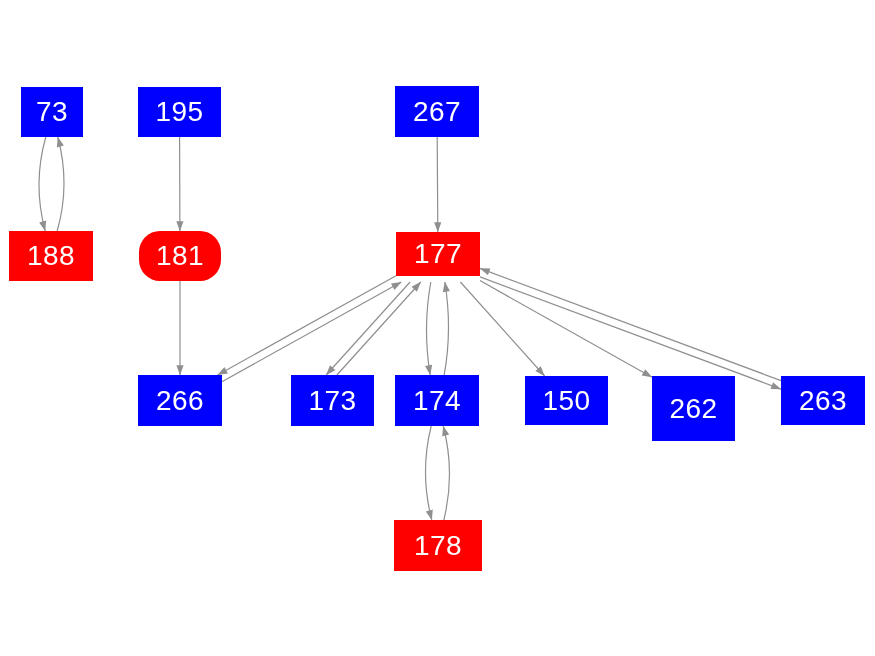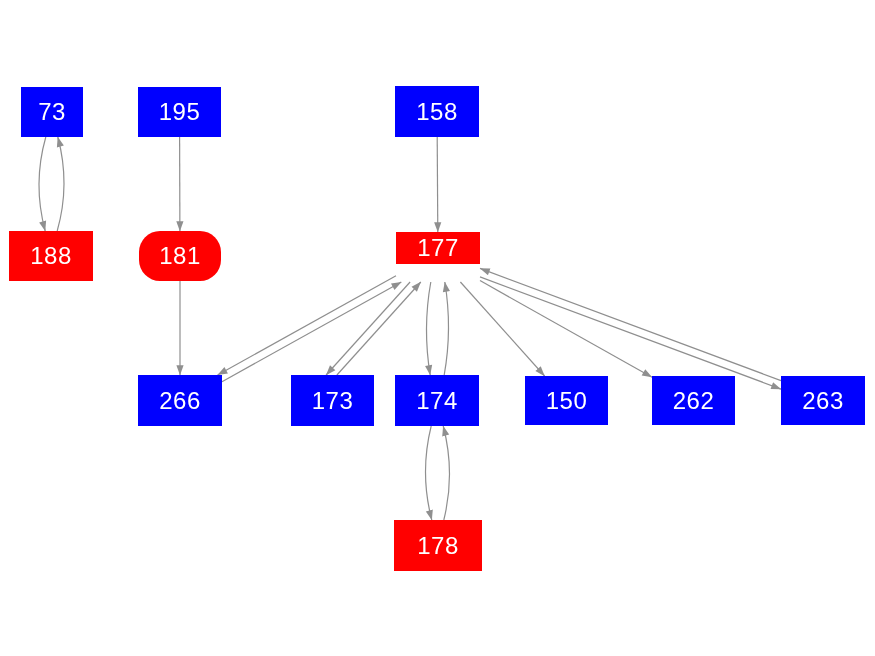--- a/index.html
+++ b/index.html
@@ -9,21 +9,21 @@
     font-family:"Liberation Sans", sans-serif;
     background:#ffffff;
   }
   .edges-layer{position:absolute;left:0;top:0;}
   .edge{fill:none;stroke:var(--edge-color,#8f8f8f);stroke-width:1.2px;}
   .arrowhead{fill:var(--edge-color,#8f8f8f);}
   .node{
     position:absolute;
     display:flex;align-items:center;justify-content:center;
     color:var(--label-color,#ffffff);
-    font-size:24px;
+    font-size:28px;
     letter-spacing:0.5px;
     user-select:none;
   }
   .node.blue{background:var(--blue-node,#0000ff);}
   .node.red{background:var(--red-node,#ff0000);}
 </style>
 </head>
 <body>
 
 <div class="canvas" style="width: 875px; height: 656px; background: rgb(255, 255, 255);">
@@ -51,22 +51,22 @@
         <path d="M781.0,380.6 Q630.5,324.5 480.0,268.4" class="edge" marker-end="url(#arrow)"></path>
         <path d="M431.2,426.0 Q419.5,473.1 431.8,520.0" class="edge" marker-end="url(#arrow)"></path>
         <path d="M443.8,520.0 Q455.5,472.9 443.2,426.0" class="edge" marker-end="url(#arrow)"></path>
       </g>
   </svg>
 
 <div class="node blue" style="left: 21px; top: 87px; width: 62px; height: 50px;">73</div>
     <div class="node red" style="left: 9px; top: 231px; width: 84px; height: 50px;">188</div>
     <div class="node blue" style="left: 138px; top: 87px; width: 83px; height: 50px;">195</div>
     <div class="node red" style="left: 139px; top: 231px; width: 82px; height: 50px; border-radius: 21px;">181</div>
-    <div class="node blue" style="left: 395px; top: 86px; width: 84px; height: 51px;">158</div>
-    <div class="node red" style="left: 396px; top: 232px; width: 84px; height: 32px;">177</div>
+    <div class="node blue" style="left: 395px; top: 86px; width: 84px; height: 51px;">267</div>
+    <div class="node red" style="left: 396px; top: 232px; width: 84px; height: 44px;">177</div>
     <div class="node blue" style="left: 138px; top: 375px; width: 84px; height: 51px;">266</div>
     <div class="node blue" style="left: 267px; top: 375px; width: 83px; height: 51px; margin-left: 24px;">173</div>
     <div class="node blue" style="left: 395px; top: 375px; width: 84px; height: 51px;">174</div>
     <div class="node blue" style="left: 525px; top: 376px; width: 83px; height: 49px;">150</div>
-    <div class="node blue" style="left: 652px; top: 376px; width: 83px; height: 49px;">262</div>
+    <div class="node blue" style="left: 652px; top: 376px; width: 83px; height: 65px;">262</div>
     <div class="node blue" style="left: 781px; top: 376px; width: 84px; height: 49px; text-align: center;">263</div>
     <div class="node red" style="left: 394px; top: 520px; width: 88px; height: 51px;">178</div>
   </div>
 
 </body></html>

